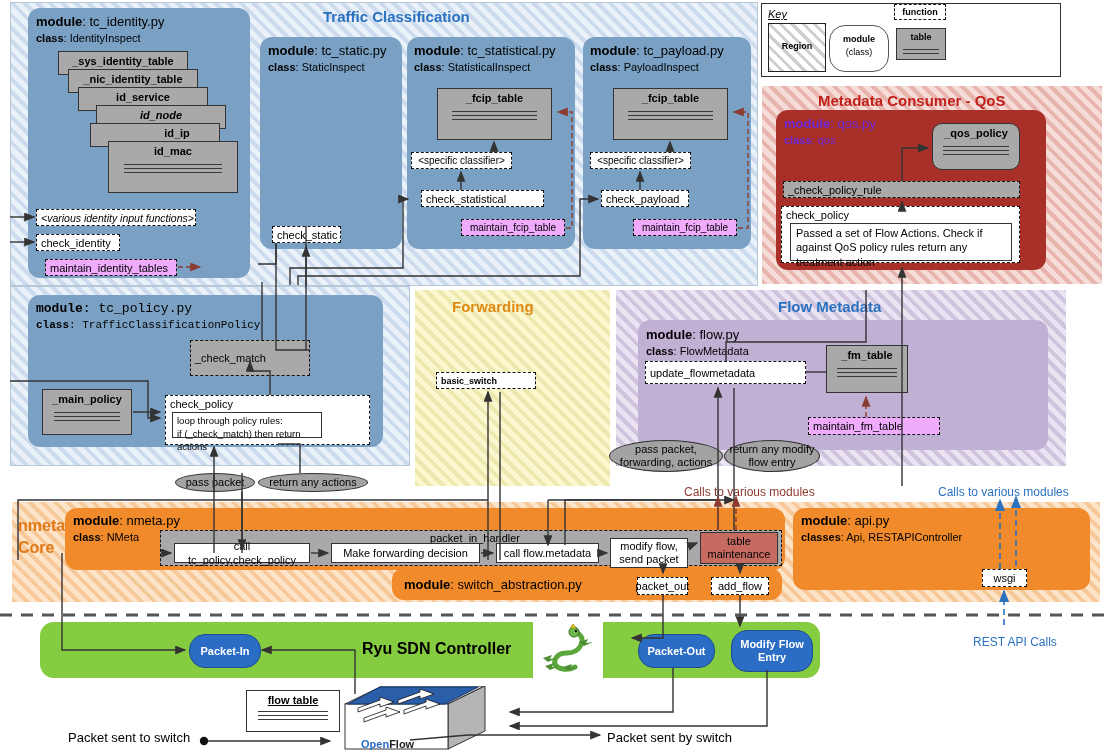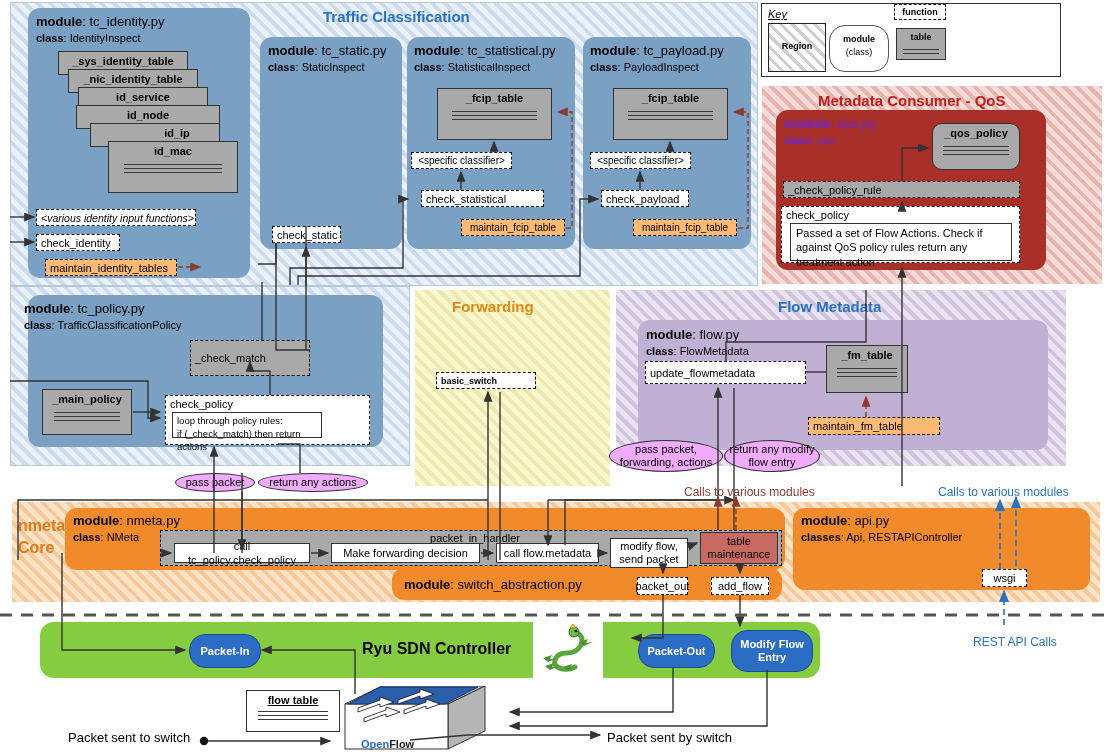--- a/index.html
+++ b/index.html
@@ -49,37 +49,37 @@
   .tbl .t-name{font-weight:bold;font-size:11px;color:#000;white-space:nowrap;}
   .tbl .lines{width:76%;margin-top:4px;}
   .tbl .lines i{display:block;border-top:1.5px solid #3a3a3a;margin-top:3px;}
 
   
   .fn{position:absolute;box-sizing:border-box;border:1.6px dashed #111;
       background:#fff;display:flex;align-items:center;white-space:nowrap;
       font-size:11px;padding-left:4px;}
   .fn.center{justify-content:center;padding-left:0;}
   .fn.gray{background:#a9a9a9;}
-  .fn.red{background:#fdba74;}
+  .fn.red{background:#f0abfc;}
   .fn.ital{font-style:italic;}
   .fn.top{align-items:flex-start;padding-top:2px;}
 
   
   .stackfn:after{content:"";position:absolute;right:-5px;top:3px;bottom:-4px;
       width:5px;border:1.6px dashed #111;border-left:none;background:#fff;z-index:-1;}
 
   
   .note{position:absolute;box-sizing:border-box;border:1px solid #333;
         background:#fff;font-size:9.5px;line-height:1.35;padding:2px 4px;}
   .note2{position:absolute;box-sizing:border-box;border:1px solid #333;
         background:#fff;font-size:11px;line-height:1.3;padding:2px 5px;}
 
   
   .ell{position:absolute;box-sizing:border-box;border:1px solid #333;
-       background:#f0abfc;border-radius:50%/50%;display:flex;align-items:center;
+       background:#a3a3a3;border-radius:50%/50%;display:flex;align-items:center;
        justify-content:center;text-align:center;font-size:11px;line-height:1.15;}
 
   
   .keybox{position:absolute;background:#fff;border:1px solid #333;}
   .key-label{position:absolute;font-size:11px;text-decoration:underline;}
   .key-region{position:absolute;border:1px solid #222;
       background:repeating-linear-gradient(45deg,#cfcfcf 0 3px,#fff 3px 8px);}
   .key-mod{position:absolute;border:1px solid #555;border-radius:16px;background:#fff;}
 
   
@@ -155,21 +155,21 @@
 
   <div class="tbl" style="left:58px;top:51px;width:130px;height:24px;z-index:1;">
     <div class="t-name">_sys_identity_table</div>
   </div>
   <div class="tbl" style="left:68px;top:69px;width:130px;height:24px;z-index:2;">
     <div class="t-name">_nic_identity_table</div>
   </div>
   <div class="tbl" style="left:78px;top:87px;width:130px;height:24px;z-index:3;">
     <div class="t-name">id_service</div>
   </div>
-  <div class="tbl" style="left:76px;top:105px;width:144px;height:24px;z-index:4;">
+  <div class="tbl" style="left:96px;top:105px;width:130px;height:24px;z-index:4;font-style:italic;">
     <div class="t-name">id_node</div>
   </div>
   <div class="tbl" style="left:90px;top:123px;width:130px;height:24px;z-index:5;padding-left:44px;">
     <div class="t-name">id_ip</div>
   </div>
   <div class="tbl" style="left:108px;top:141px;width:130px;height:52px;z-index:6;">
     <div class="t-name">id_mac</div>
     <div class="lines">
         <i></i>
         <i></i>
@@ -236,21 +236,21 @@
       <span>&lt;specific classifier&gt;</span>
     </div>
   <div class="fn" style="left:601px;top:190px;width:88px;height:17px;">
       <span>check_payload</span>
     </div>
   <div class="fn red center" style="left:633px;top:219px;width:104px;height:17px;font-size:10px;">
       <span>maintain_fcip_table</span>
     </div>
 
   <div class="module mod-blue" style="left:28px;top:295px;width:355px;height:152px;"></div>
-  <div class="mod-hdr" style="left:24px;top:300px;">
+  <div class="mod-hdr" style="left:36px;top:300px;font-family:Liberation Mono, monospace;">
     <div><b>module</b>: <span>tc_policy.py</span></div>
     <div class="ln2"><b>class</b>: <span>TrafficClassificationPolicy</span></div>
   </div>
   <div class="fn gray" style="left:190px;top:340px;width:120px;height:36px;">
       <span>_check_match</span>
     </div>
   <div class="tbl" style="left:42px;top:389px;width:90px;height:46px;">
     <div class="t-name">_main_policy</div>
     <div class="lines">
         <i></i>

